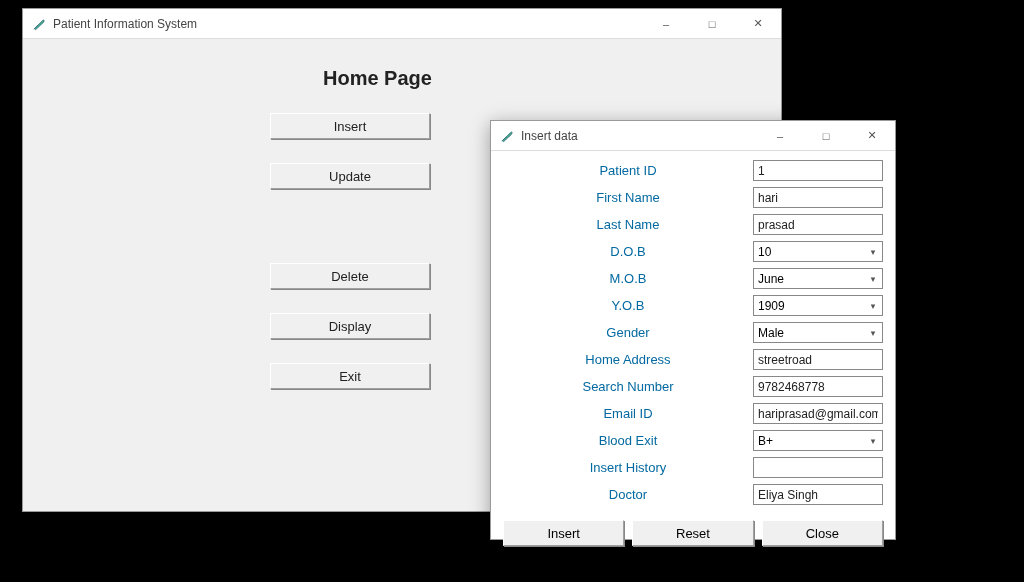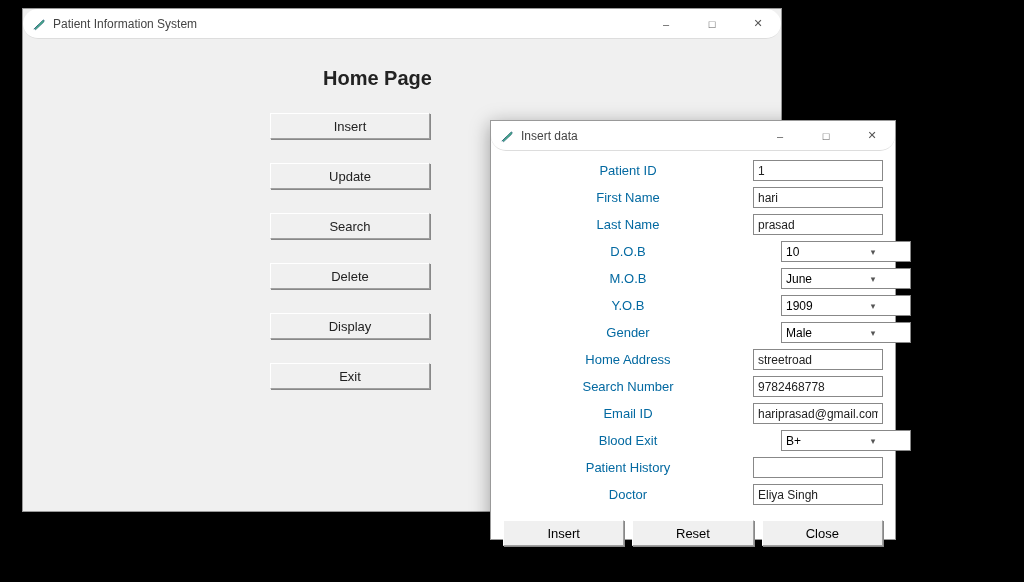--- a/index.html
+++ b/index.html
@@ -21,21 +21,20 @@
   }
   .titlebar {
     height: 30px;
     background: #fff;
     border-bottom: 1px solid #ddd;
     display: flex;
     align-items: center;
     padding: 0 0 0 8px;
     font-size: 12px;
     color: #444;
-    border-radius: 15px;
   }
   .titlebar .icon {
     width: 16px; height: 16px; margin-right: 6px;
     display: flex; align-items: center; justify-content: center;
   }
   .titlebar .spacer { flex: 1; }
   .winbtn {
     width: 46px; height: 30px;
     display: flex; align-items: center; justify-content: center;
     color: #555; font-size: 11px;
@@ -97,21 +96,20 @@
     width: 130px; height: 21px;
     position: relative;
     background:#fff;
   }
   .combo-wrap input {
     width: 100%; height: 100%;
     border: 1px solid #888;
     font-size: 12px;
     padding: 1px 18px 1px 4px;
     background: #fff;
-    margin-left: 28px;
   }
   .combo-wrap .chev {
     position: absolute; right: 3px; top: 3px;
     width: 14px; height: 15px;
     display: flex; align-items: center; justify-content: center;
     font-size: 9px; color: #555;
     pointer-events: none;
   }
   .button-row {
     display: flex;
@@ -153,23 +151,20 @@
     <button class="winbtn close">✕</button>
   </div>
   <div class="client">
     <div class="heading">Home Page</div>
     <div class="btn" style="top:74px">
         <span>Insert</span>
       </div>
     <div class="btn" style="top:124px">
         <span>Update</span>
       </div>
-    <div class="btn" style="top:174px">
-        <span>Search</span>
-      </div>
     <div class="btn" style="top:224px">
         <span>Delete</span>
       </div>
     <div class="btn" style="top:274px">
         <span>Display</span>
       </div>
     <div class="btn" style="top:324px">
         <span>Exit</span>
       </div>
   </div>
@@ -244,21 +239,21 @@
       <input class="field" value="hariprasad@gmail.com" style="">
     </div>
     <div class="form-row">
       <span class="form-label">Blood Exit</span>
       <div class="combo-wrap">
         <input value="B+" style="">
         <span class="chev">▾</span>
       </div>
     </div>
     <div class="form-row">
-      <span class="form-label">Patient History</span>
+      <span class="form-label">Insert History</span>
       <input class="field" value="" style="">
     </div>
     <div class="form-row">
       <span class="form-label">Doctor</span>
       <input class="field" value="Eliya Singh" style="">
     </div>
 
     <div class="button-row">
       <div class="dlg-btn">
           <span>Insert</span>

